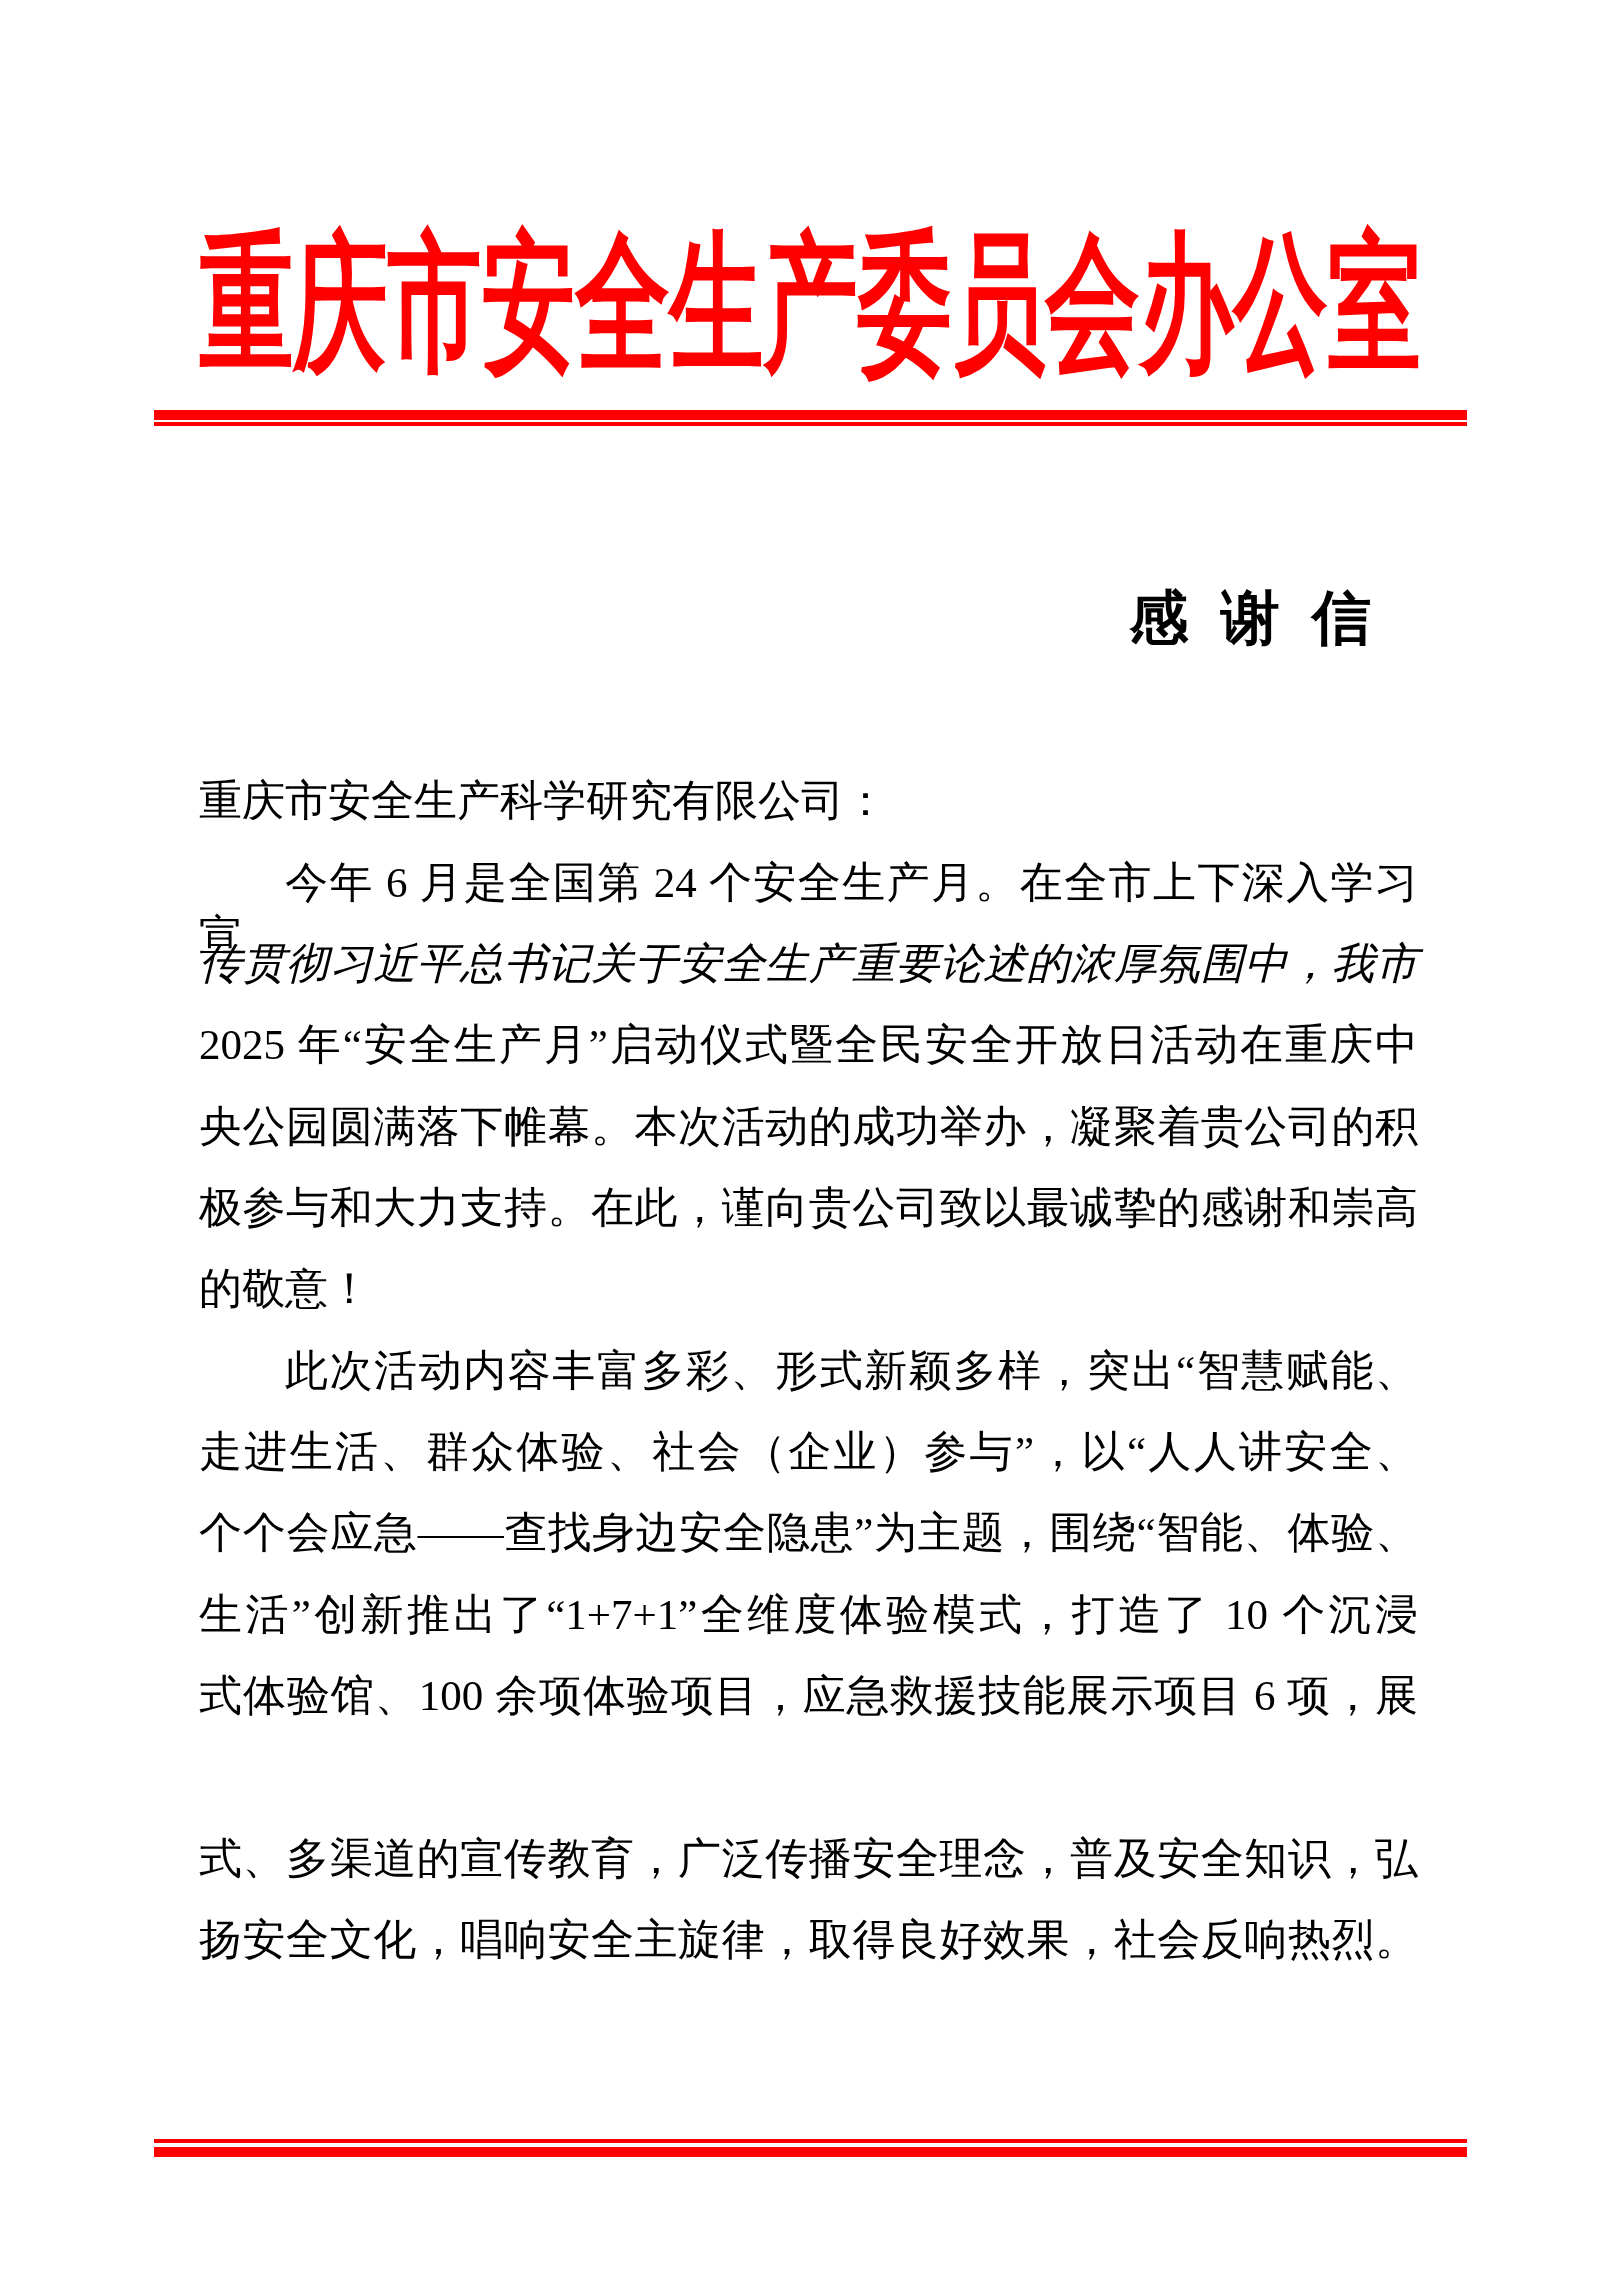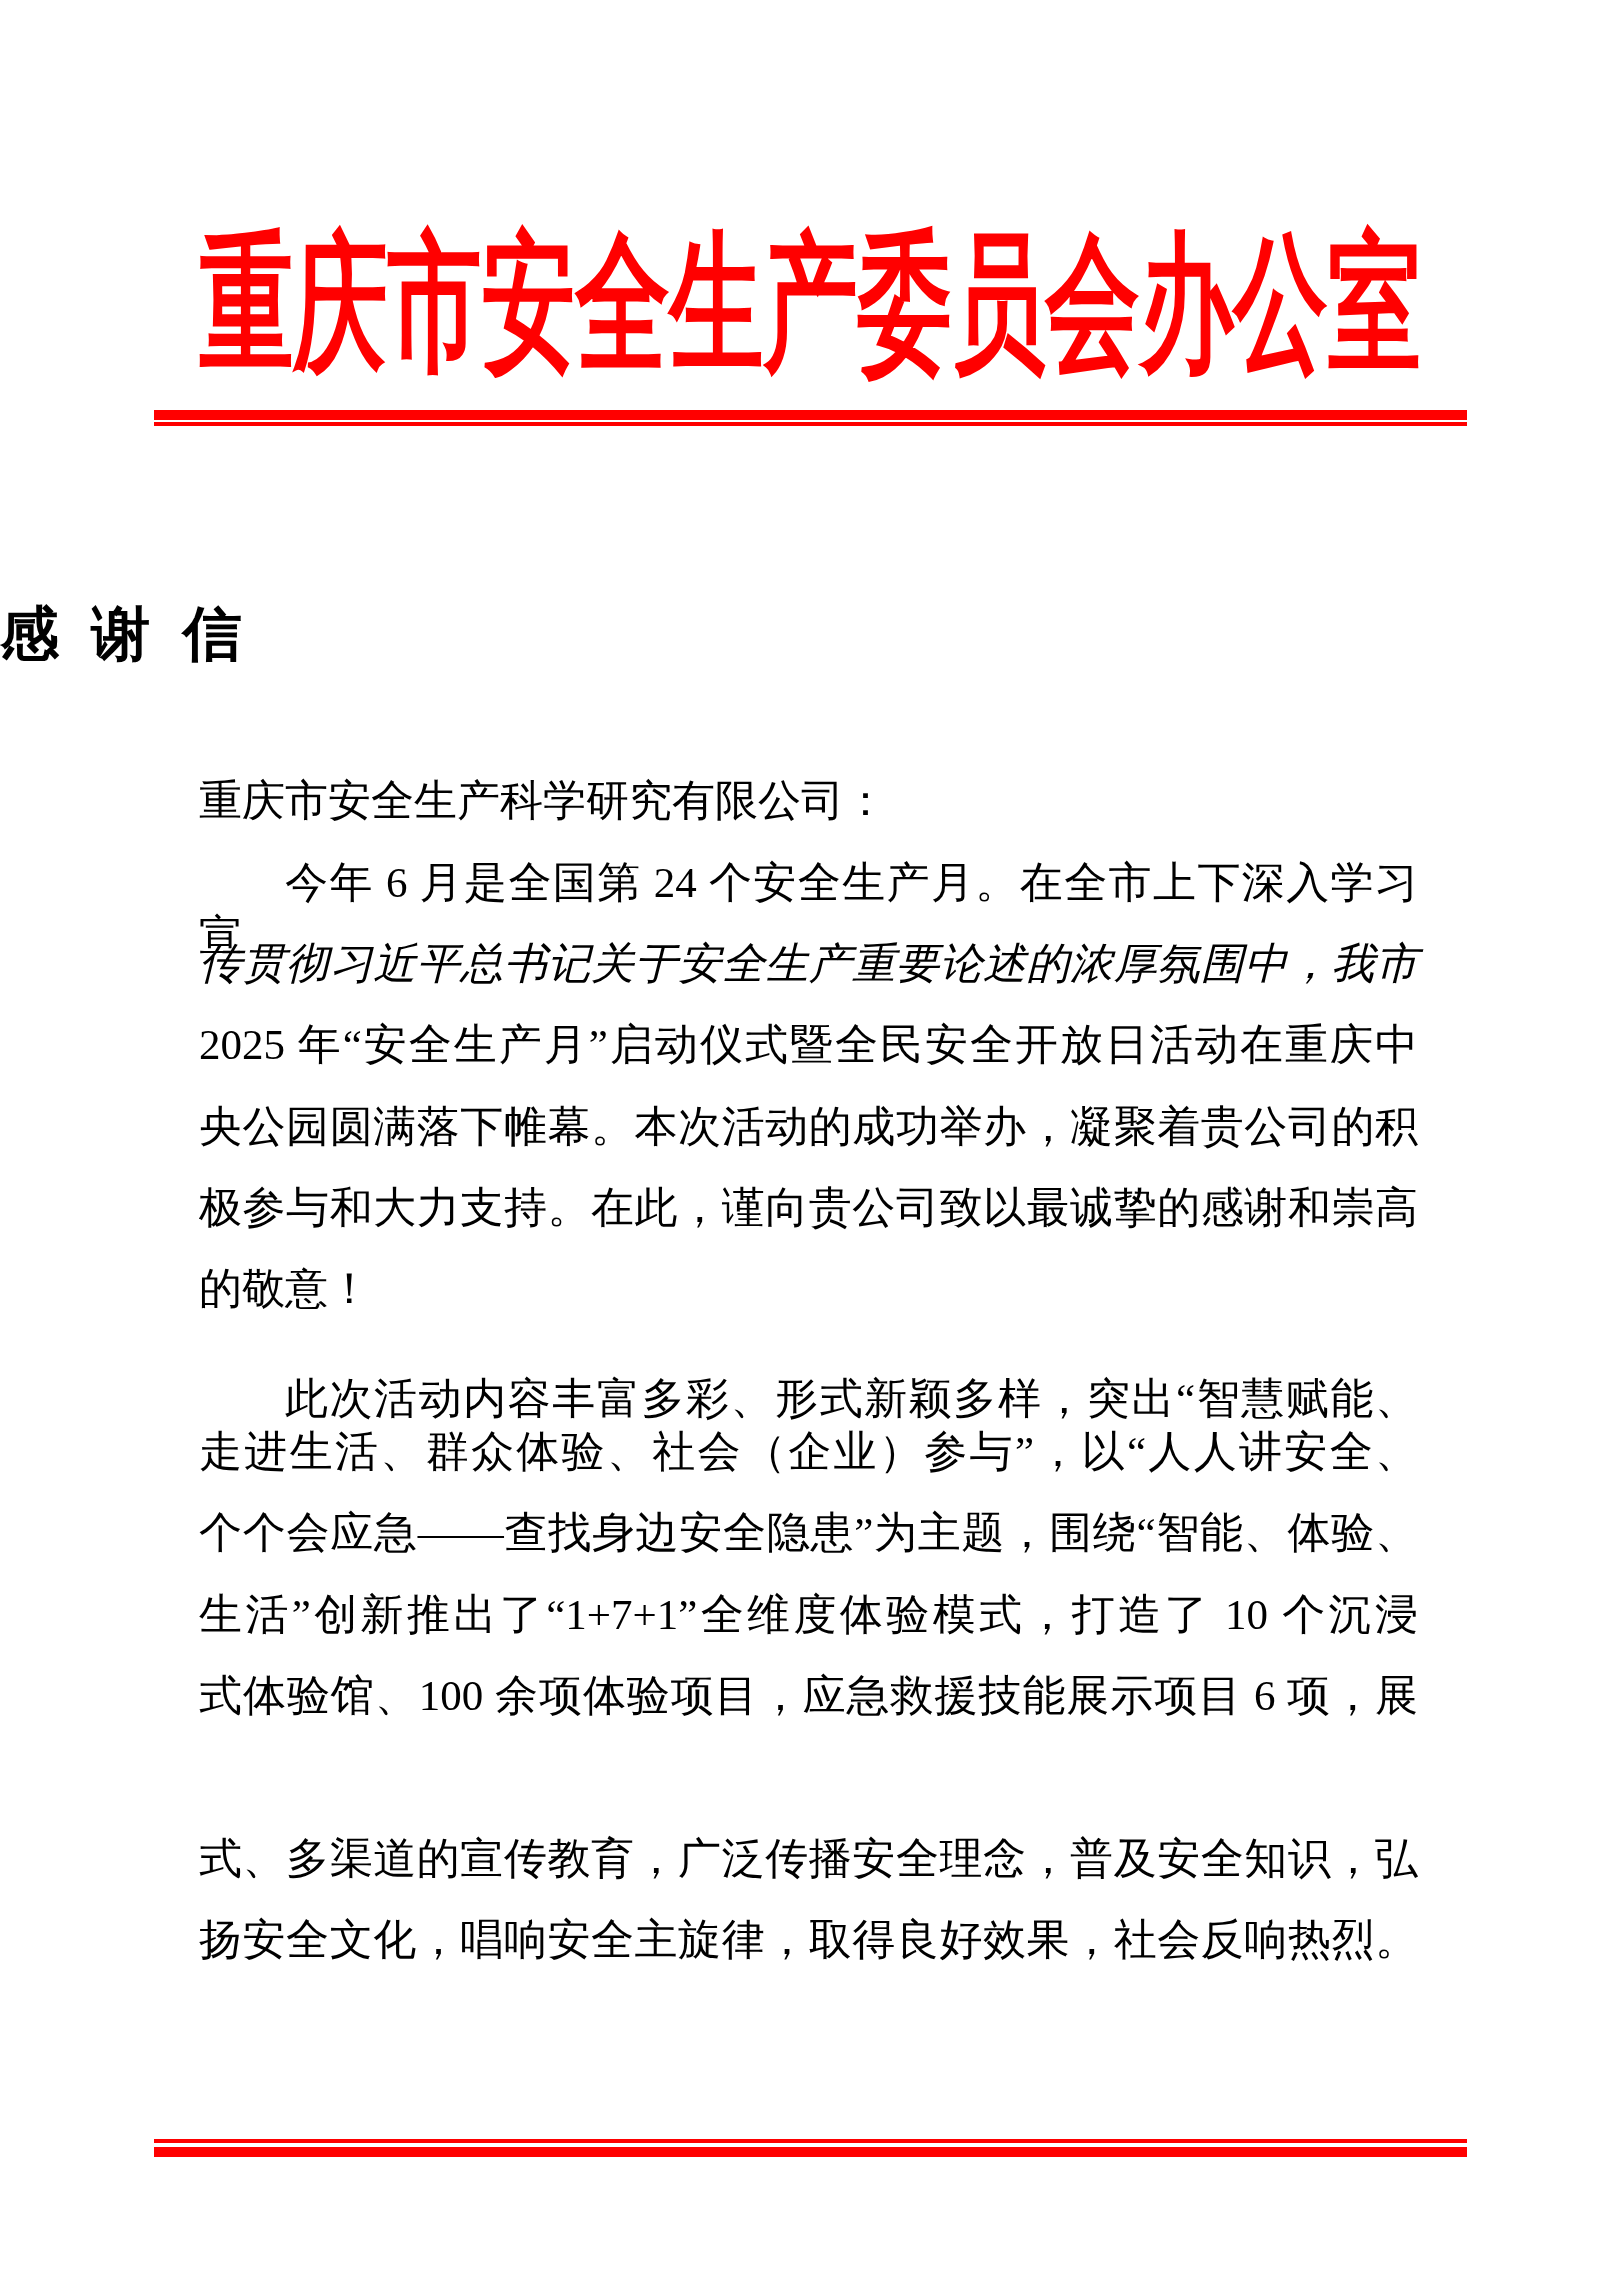--- a/index.html
+++ b/index.html
@@ -41,24 +41,24 @@
     background: #ff0000;
   }
   .rule-top-thick    { top: 410px;  height: 9.8px; }
   .rule-top-thin     { top: 422px;  height: 3.9px;  }
   .rule-bottom-thin  { top: 2139px; height: 3.9px;  }
   .rule-bottom-thick { top: 2147px; height: 9.8px; }
 
   
   .letter-title {
     position: absolute;
-    top: 600px;
+    top: 584px;
     left: 0;
     width: 1371px;
-    text-align: left;
+    text-align: right;
     font-size: 59px;
     line-height: 69px;
     font-weight: bold;
     word-spacing: 17.6px;
     color: #000000;
   }
 
   
   .bodyline {
     position: absolute;
@@ -79,21 +79,21 @@
     text-indent: 86px;
   }
   
   .l-salutation { top: 774px; }
   .l-p1-0 { top: 856px; }
   .l-p1-1 { top: 937px; font-style: italic; }
   .l-p1-2 { top: 1018px; }
   .l-p1-3 { top: 1100px; }
   .l-p1-4 { top: 1181px; }
   .l-p1-5 { top: 1262px; }
-  .l-p2-0 { top: 1344px; margin-top: 28px; }
+  .l-p2-0 { top: 1344px; }
   .l-p2-1 { top: 1425px; }
   .l-p2-2 { top: 1506px; }
   .l-p2-3 { top: 1588px; }
   .l-p2-4 { top: 1669px; }
   .l-p2-5 { top: 1751px; }
   .l-p2-6 { top: 1832px; }
   .l-p2-7 { top: 1913px; }
   .l-p2-8 { top: 1995px; }
 </style>
 </head>

